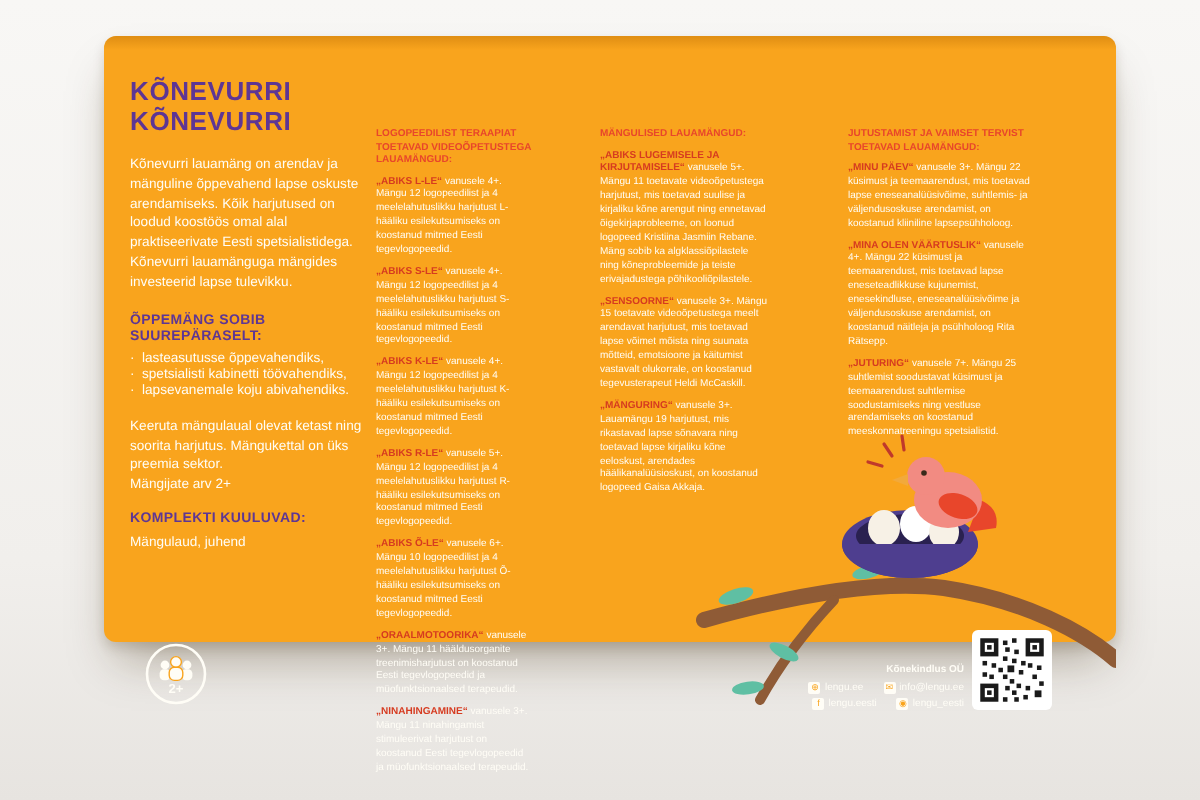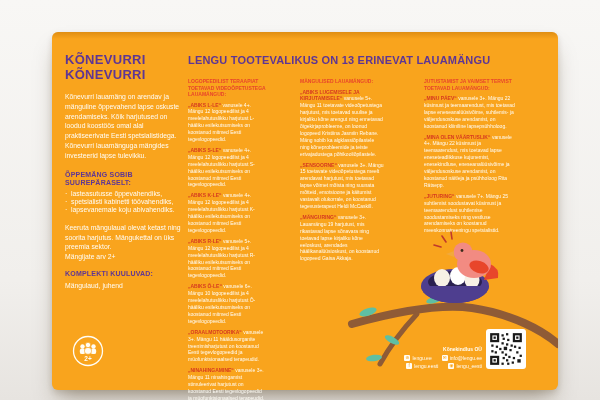--- a/index.html
+++ b/index.html
@@ -3,21 +3,21 @@
 <meta charset="utf-8">
 <style>
   html,body{margin:0;padding:0;}
   body{
     width:600px;height:400px;position:relative;overflow:hidden;
     background:linear-gradient(#f8f7f5 0%,#f1efec 70%,#e7e4e0 100%);
     font-family:"Liberation Sans", sans-serif;
     -webkit-font-smoothing:antialiased;
   }
   .box{
-    position:absolute;left:52px;top:32px;width:506px;height:358px;
+    position:absolute;left:52px;top:18px;width:506px;height:303px;
     background:#f9a41d;border-radius:6px;
     box-shadow:0 14px 22px -6px rgba(60,40,10,.35), 0 3px 6px rgba(60,40,10,.15);
   }
   .box::before{content:"";position:absolute;left:0;right:0;top:0;height:7px;
     background:linear-gradient(rgba(175,100,0,.35),rgba(175,100,0,0));
     border-radius:6px 6px 0 0;pointer-events:none;}
   
   .left{position:absolute;left:13px;top:20px;width:124px;color:#fffdf6;}
   .left h1{margin:0 0 10px 0;font-size:13px;line-height:15px;letter-spacing:.3px;
     color:#5e3694;font-weight:bold;}
@@ -82,21 +82,20 @@
       <circle cx="10.5" cy="11.5" r="2.2" fill="#fffdf6"></circle>
       <rect x="7.8" y="13.6" width="5.4" height="5.5" rx="2.2" fill="#fffdf6"></rect>
       <circle cx="21.5" cy="11.5" r="2.2" fill="#fffdf6"></circle>
       <rect x="18.8" y="13.6" width="5.4" height="5.5" rx="2.2" fill="#fffdf6"></rect>
       <circle cx="16" cy="10" r="2.7" fill="#fffdf6" stroke="#f9a41d" stroke-width=".7"></circle>
       <rect x="12.6" y="12.6" width="6.8" height="6.6" rx="2.6" fill="#fffdf6" stroke="#f9a41d" stroke-width=".7"></rect>
       <text x="16" y="25.5" font-size="6.5" font-weight="bold" fill="#fffdf6" text-anchor="middle" font-family="Liberation Sans, sans-serif">2+</text>
     </svg>
   </div>
 
-  <div class="main-heading">LENGU TOOTEVALIKUS ON 13 ERINEVAT LAUAMÄNGU</div>
 
   <div class="col col-1">
     <h3>LOGOPEEDILIST TERAAPIAT TOETAVAD VIDEOÕPETUSTEGA LAUAMÄNGUD:</h3>
     <p><span class="gname">„ABIKS L-LE“</span> <span>vanusele 4+. Mängu 12 logopeedilist ja 4 meelelahutuslikku harjutust L-hääliku esilekutsumiseks on koostanud mitmed Eesti tegevlogopeedid.</span></p>
     <p><span class="gname">„ABIKS S-LE“</span> <span>vanusele 4+. Mängu 12 logopeedilist ja 4 meelelahutuslikku harjutust S-hääliku esilekutsumiseks on koostanud mitmed Eesti tegevlogopeedid.</span></p>
     <p><span class="gname">„ABIKS K-LE“</span> <span>vanusele 4+. Mängu 12 logopeedilist ja 4 meelelahutuslikku harjutust K-hääliku esilekutsumiseks on koostanud mitmed Eesti tegevlogopeedid.</span></p>
     <p><span class="gname">„ABIKS R-LE“</span> <span>vanusele 5+. Mängu 12 logopeedilist ja 4 meelelahutuslikku harjutust R-hääliku esilekutsumiseks on koostanud mitmed Eesti tegevlogopeedid.</span></p>
     <p><span class="gname">„ABIKS Õ-LE“</span> <span>vanusele 6+. Mängu 10 logopeedilist ja 4 meelelahutuslikku harjutust Õ-hääliku esilekutsumiseks on koostanud mitmed Eesti tegevlogopeedid.</span></p>
     <p><span class="gname">„ORAALMOTOORIKA“</span> <span>vanusele 3+. Mängu 11 hääldusorganite treenimisharjutust on koostanud Eesti tegevlogopeedid ja müofunktsionaalsed terapeudid.</span></p>
     <p><span class="gname">„NINAHINGAMINE“</span> <span>vanusele 3+. Mängu 11 ninahingamist stimuleerivat harjutust on koostanud Eesti tegevlogopeedid ja müofunktsionaalsed terapeudid.</span></p>

